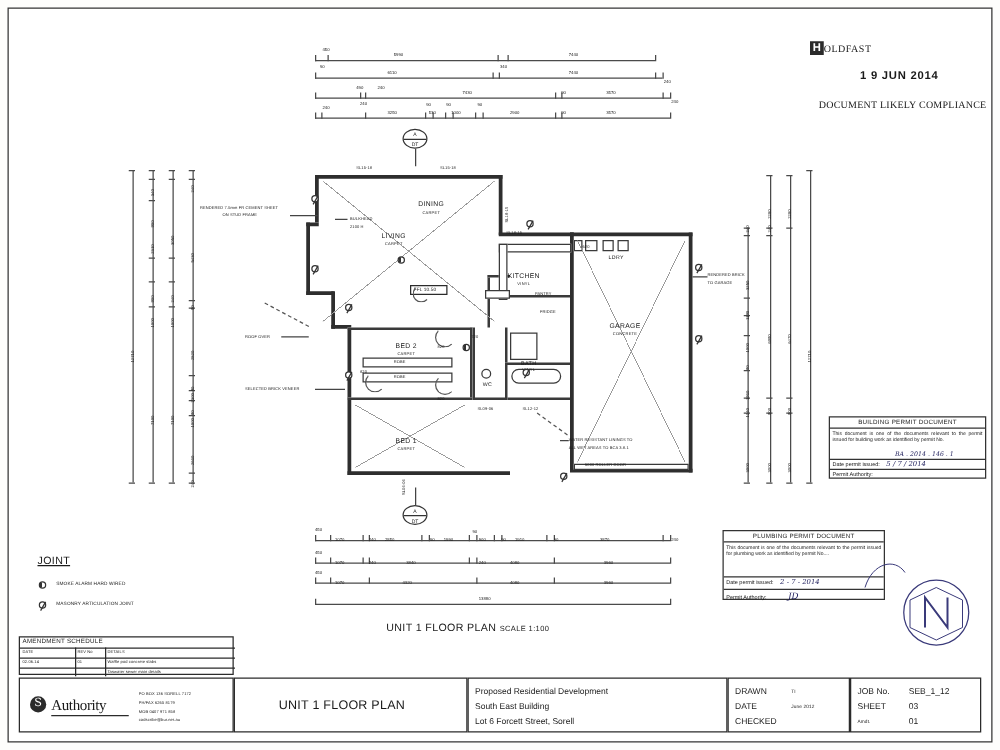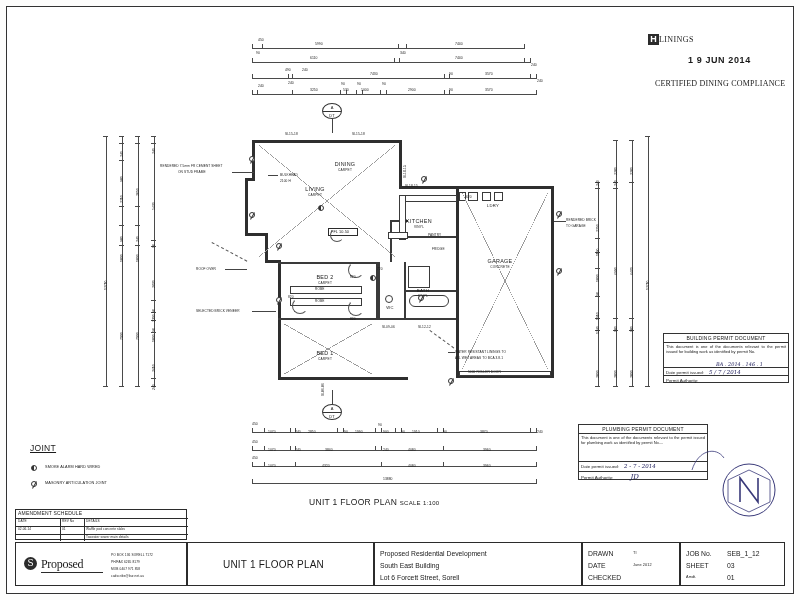--- a/index.html
+++ b/index.html
@@ -78,25 +78,25 @@
   u{text-decoration:underline;}
 </style>
 </head>
 <body>
 
 <div class="sheet">
   <div class="outer"></div>
 
   <div class="abs" style="left:648px;top:30px;">
     <div style="position:relative;">
-      <span class="logo-h">H</span><span class="lg" style="vertical-align:middle;letter-spacing:.4px;font-family:'Liberation Serif',serif;">LININGS</span>
+      <span class="logo-h">H</span><span class="lg" style="vertical-align:middle;letter-spacing:.4px;font-family:'Liberation Serif',serif;">OLDFAST</span>
     </div>
   </div>
   <div class="txt" style="left:688px;top:56px;font-size:9px;font-weight:bold;letter-spacing:.6px;">1 9 JUN 2014</div>
-  <div class="txt" style="left:655px;top:80px;font-size:8px;letter-spacing:.2px;font-family:'Liberation Serif',serif;">CERTIFIED DINING COMPLIANCE</div>
+  <div class="txt" style="left:655px;top:80px;font-size:8px;letter-spacing:.2px;font-family:'Liberation Serif',serif;">DOCUMENT LIKELY COMPLIANCE</div>
 
   <div>
 
     <div class="dimline" style="left:252px;top:48px;width:272px;"></div>
     <div class="tick" style="left:252px;top:44px;"></div>
     <div class="tick" style="left:262px;top:44px;"></div>
     <div class="tick" style="left:398px;top:44px;"></div>
     <div class="tick" style="left:406px;top:44px;"></div>
     <div class="tick" style="left:524px;top:44px;"></div>
     <div class="dtxt" style="left:258px;top:38px;">450</div>
@@ -551,21 +551,21 @@
     <div class="txt tiny" style="left:2px;top:18px;">02.06.14</div>
     <div class="txt tiny" style="left:46px;top:18px;">01</div>
     <div class="txt tiny" style="left:70px;top:18px;">Waffle pod concrete slabs</div>
     <div class="ln hln" style="left:0;top:24px;width:172px;"></div>
     <div class="txt tiny" style="left:70px;top:26px;">Taswater sewer main details</div>
   </div>
 
   <div class="tb" style="left:15px;top:542px;width:172px;height:44px;">
     <div class="cadlogo" style="left:8px;top:14px;">S</div>
     <div class="txt" style="left:25px;top:15px;font-size:12px;letter-spacing:-.3px;
-         font-family:'Liberation Serif',serif;">Proposed</div>
+         font-family:'Liberation Serif',serif;">Authority</div>
     <div class="ln hln" style="left:25px;top:29px;width:62px;"></div>
     <div class="txt tiny" style="left:95px;top:11px;">PO BOX 136 SORELL 7172</div>
     <div class="txt tiny" style="left:95px;top:18px;">PH/FAX 6265 8179</div>
     <div class="txt tiny" style="left:95px;top:25px;">MOB 0407 971 858</div>
     <div class="txt tiny" style="left:95px;top:32px;">cadscribe@bur.net.au</div>
   </div>
 
   <div class="tb" style="left:187px;top:542px;width:187px;height:44px;">
     <div class="tbt" style="left:35px;top:16px;font-size:10px;">UNIT 1 FLOOR PLAN</div>
   </div>

